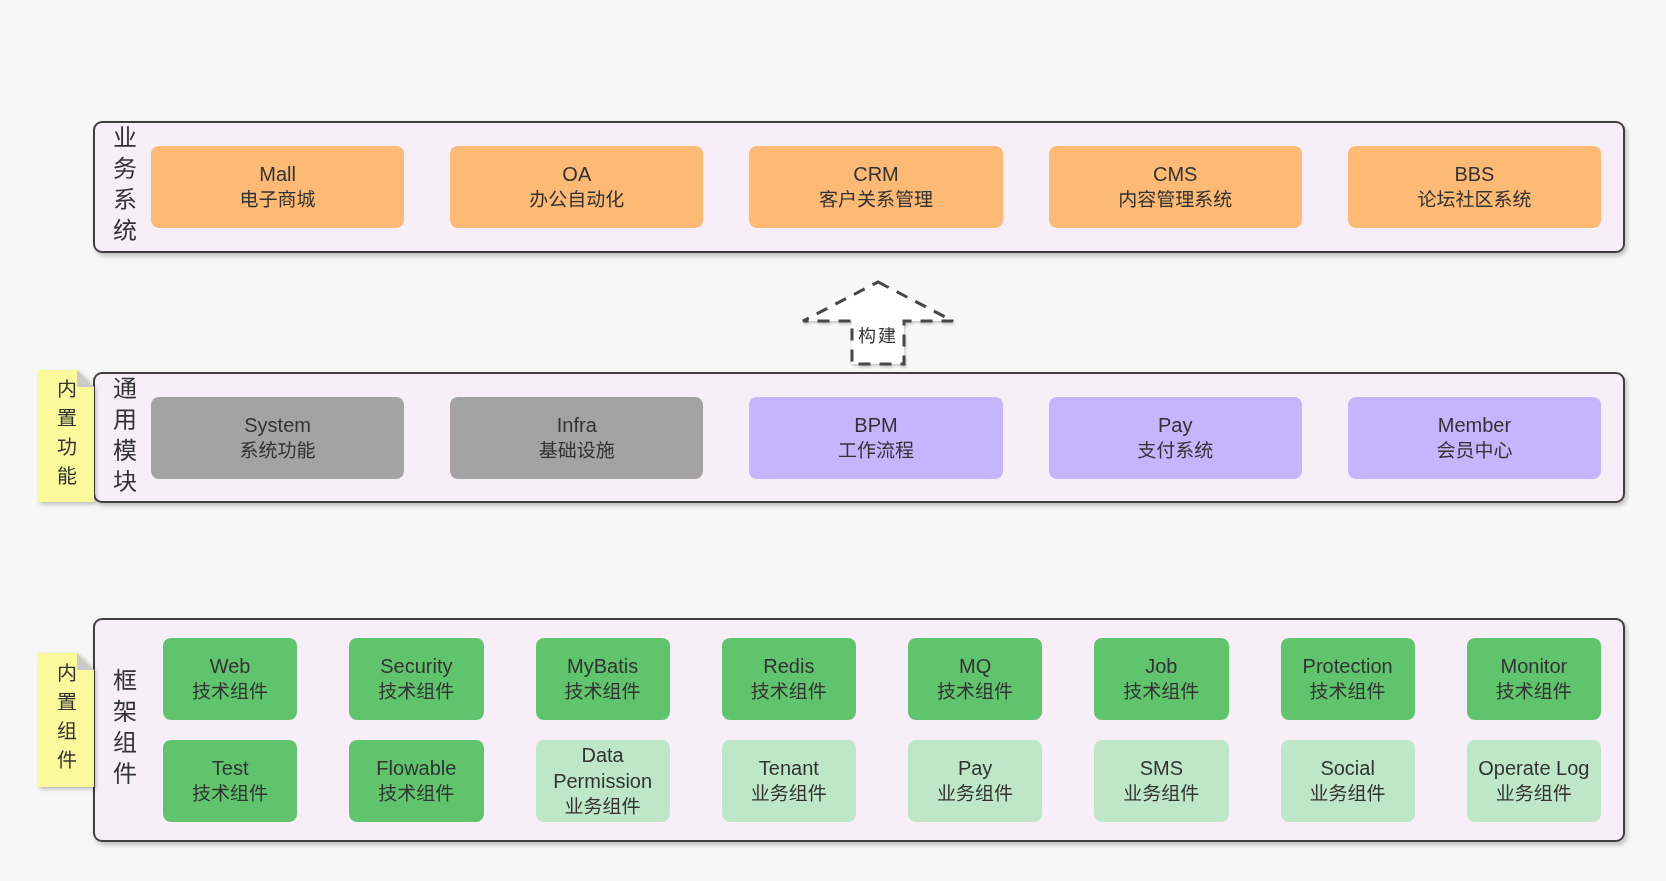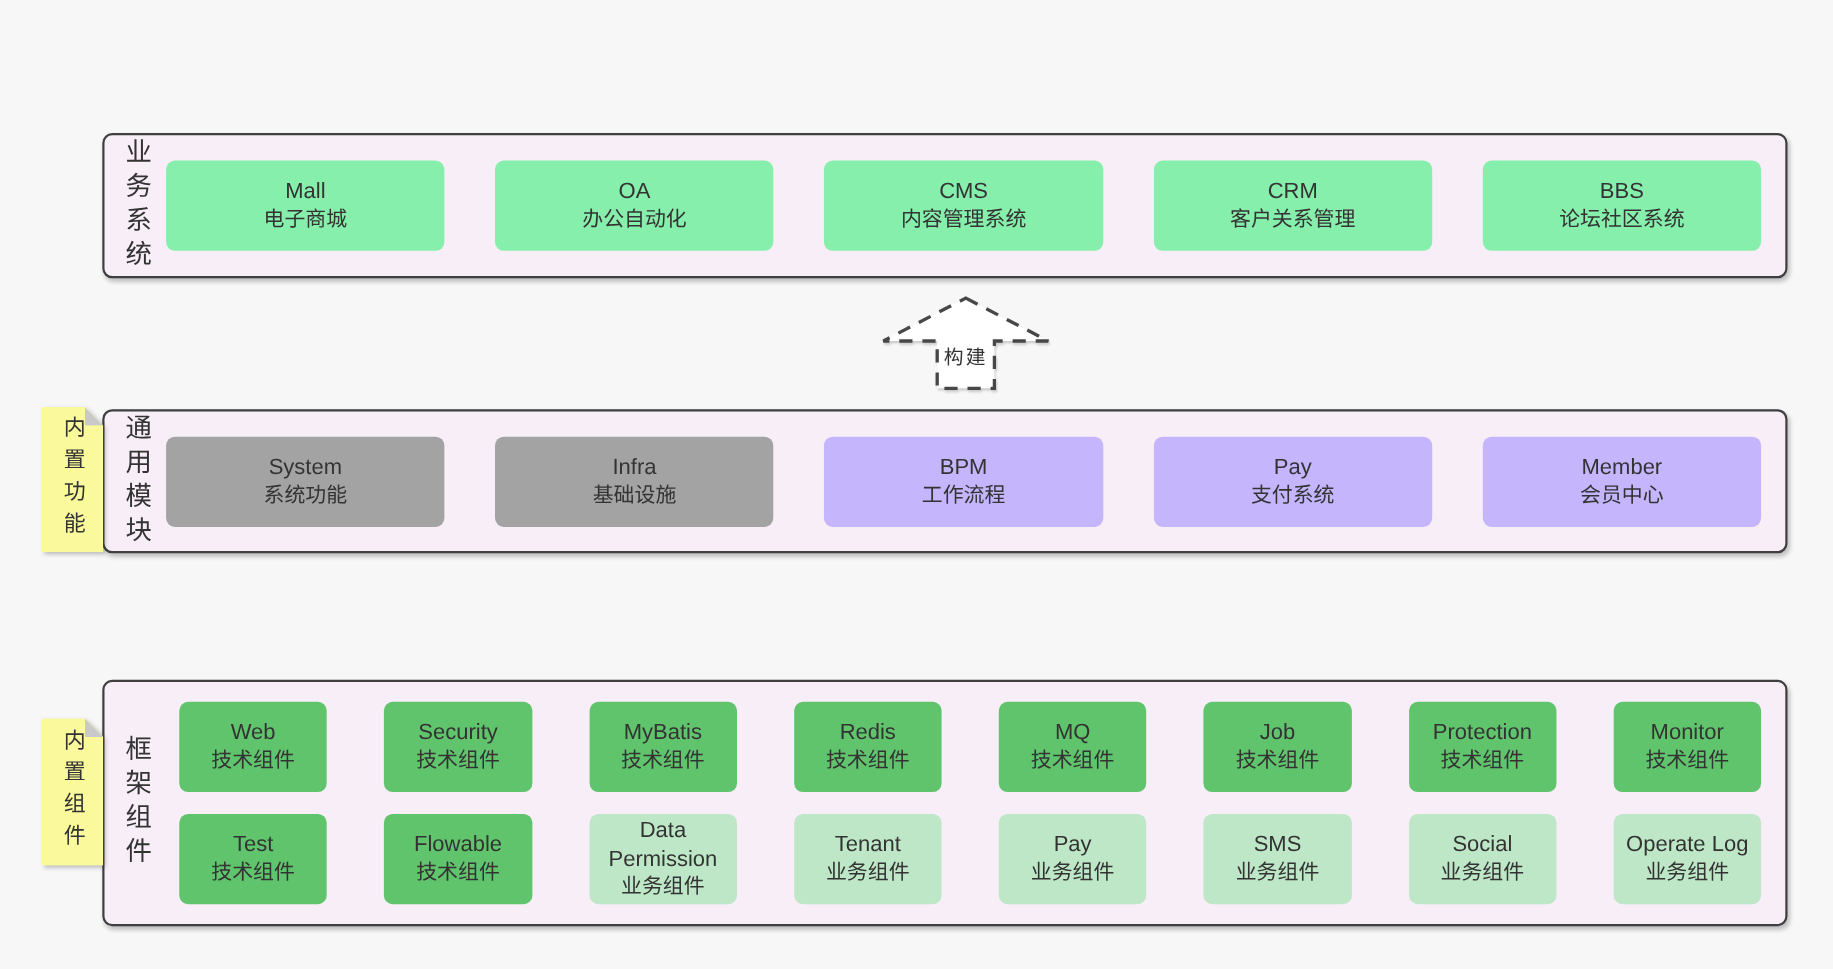--- a/index.html
+++ b/index.html
@@ -22,21 +22,21 @@
   .grid-row{display:flex;gap:52px;padding-left:12px;}
 
   
   .node{
     flex:1 1 0;height:82px;border-radius:8px;
     display:flex;flex-direction:column;justify-content:center;align-items:center;
     text-align:center;color:#333;padding:2px 4px;box-sizing:border-box;
   }
   .node-name{font-size:20px;line-height:26px;}
   .node-desc{font-size:19px;line-height:26px;text-align:center;}
-  .blue{background:#86efac;}
+  .blue{background:#fdba74;}
   .red{background:#a3a3a3;}
   .pink{background:#c4b5fd;}
   .green{background:#60c46d;}
   .green-light{background:#bde7c6;}
 
   
   .arrow{position:absolute;width:156px;height:88px;filter:drop-shadow(1px 2px 1px rgba(0,0,0,0.18));}
   .arrow svg{display:block;width:156px;height:88px;}
   .arrow-label{
     position:absolute;top:42px;left:0;right:0;text-align:center;
@@ -53,21 +53,21 @@
   .sticky-fold{
     position:absolute;top:0;right:0;width:17px;height:17px;background:#c9c9c9;
     clip-path:polygon(0 0, 100% 100%, 0 100%);
   }
   .sticky-text{writing-mode:vertical-rl;text-orientation:upright;font-size:20px;letter-spacing:9px;color:#333;}
 
   
   #band-business{top:121px;height:132px;}
   #band-modules{top:372px;height:131px;}
   #band-components{top:618px;height:224px;}
-  #arrow-build{left:800px;top:268px;}
+  #arrow-build{left:800px;top:279px;}
   #arrow-implement{left:800px;top:510px;}
   #sticky-features{top:370px;height:132px;}
   #sticky-components{top:653px;height:134px;}
 </style>
 </head>
 <body>
 
 <div class="canvas">
 
   <section class="band" id="band-business">
@@ -75,26 +75,26 @@
     <div class="band-content">
       <div class="node blue">
         <div class="node-name">Mall</div>
         <div class="node-desc">电子商城</div>
       </div>
       <div class="node blue">
         <div class="node-name">OA</div>
         <div class="node-desc">办公自动化</div>
       </div>
       <div class="node blue">
+        <div class="node-name">CRM</div>
+        <div class="node-desc">客户关系管理</div>
+      </div>
+      <div class="node blue">
         <div class="node-name">CMS</div>
         <div class="node-desc">内容管理系统</div>
-      </div>
-      <div class="node blue">
-        <div class="node-name">CRM</div>
-        <div class="node-desc">客户关系管理</div>
       </div>
       <div class="node blue">
         <div class="node-name">BBS</div>
         <div class="node-desc">论坛社区系统</div>
       </div>
     </div>
   </section>
 
   <div class="arrow" id="arrow-build">
     <svg viewBox="0 0 156 88">

